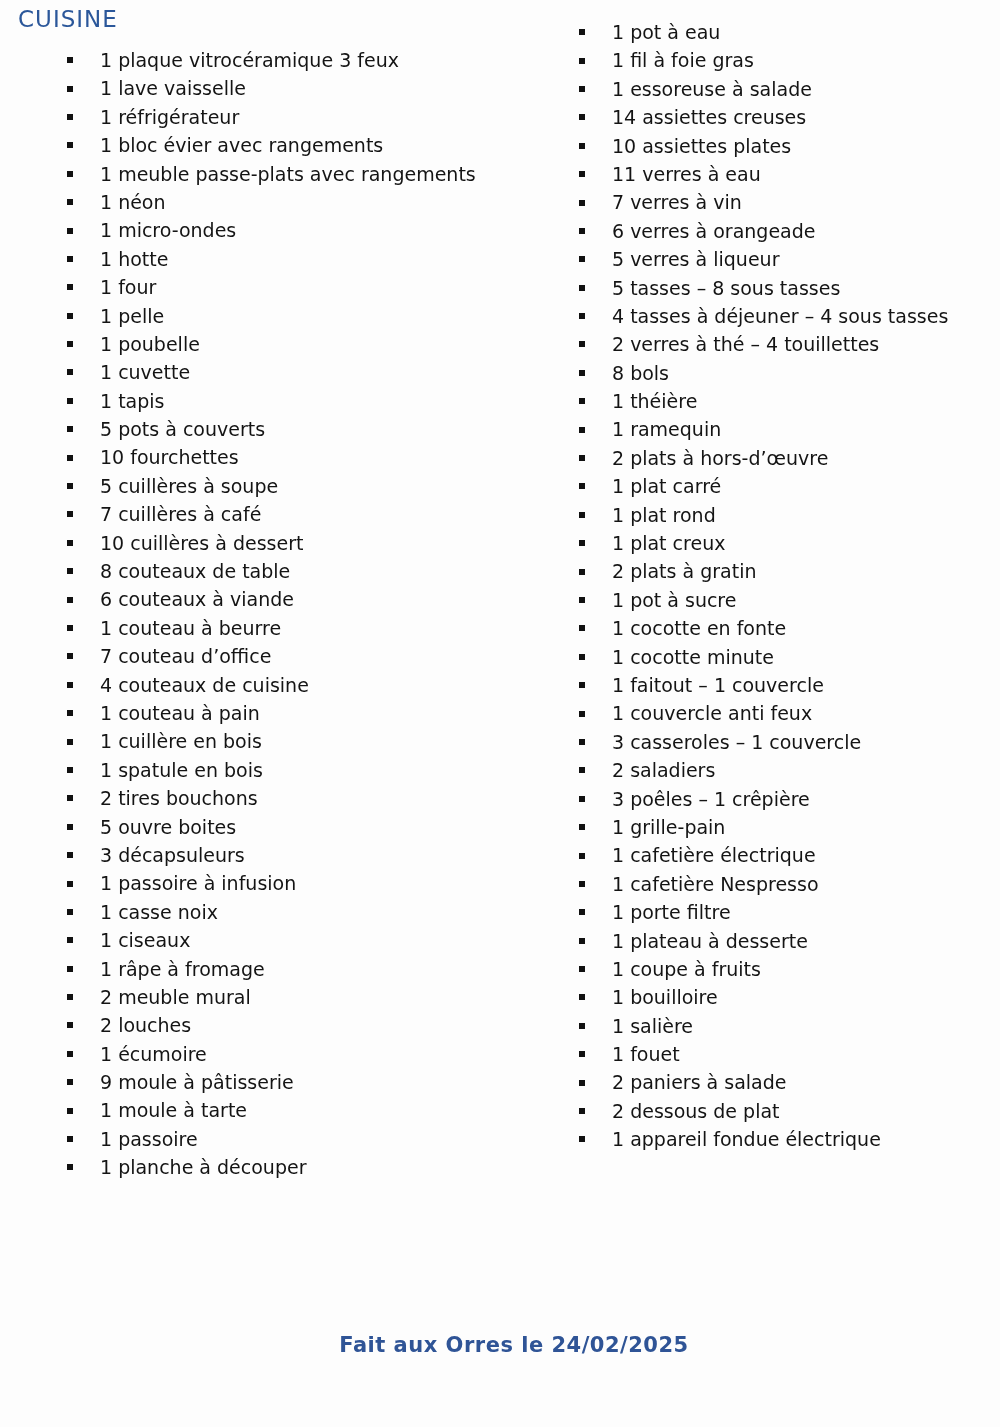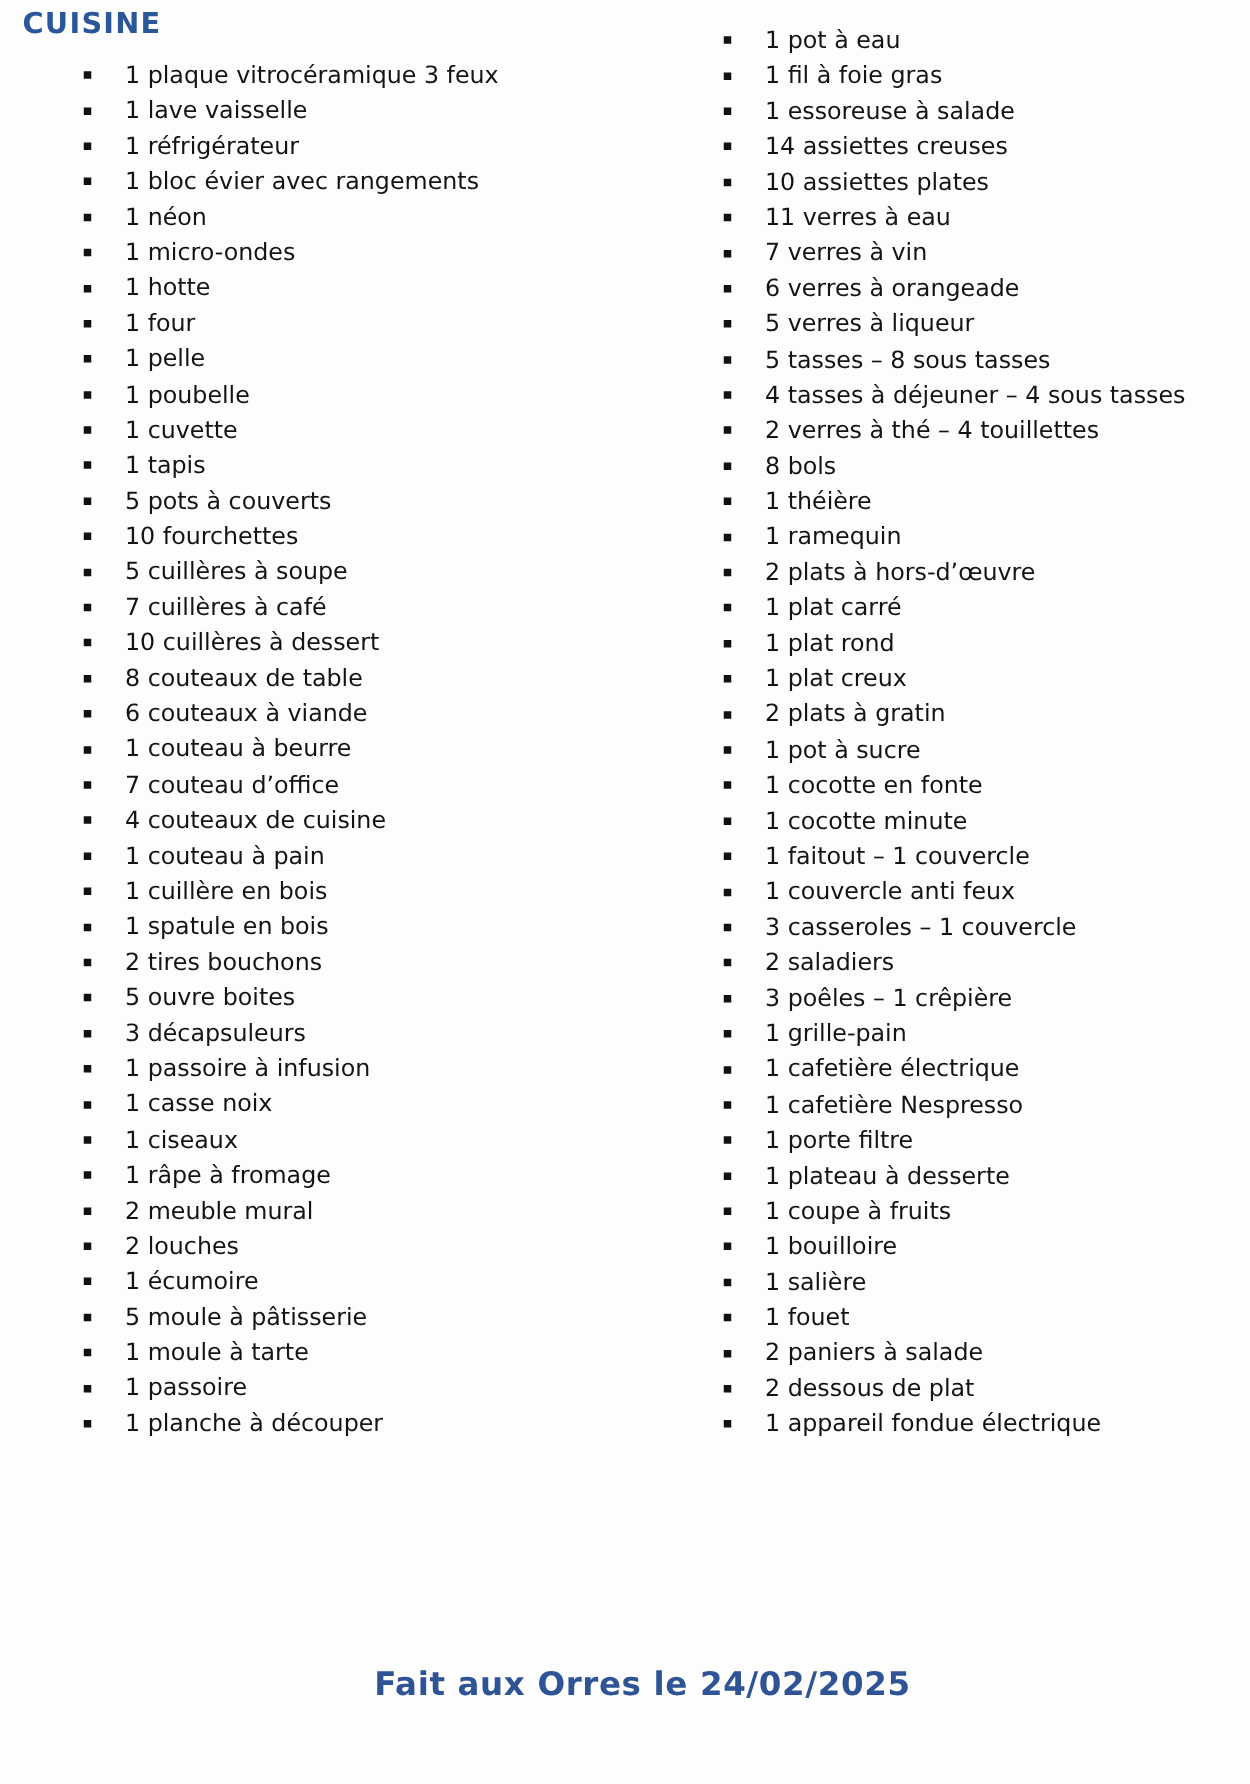--- a/index.html
+++ b/index.html
@@ -22,21 +22,21 @@
   .page {
     position: absolute;
     inset: 0;
   }
   .page-title {
     position: absolute;
     left: 18px;
     top: 6px;
     margin: 0;
     font-size: 23px;
-    font-weight: 700;
+    font-weight: 400;
     letter-spacing: 1px;
     color: var(--heading);
   }
   ul.inventory-list {
     list-style: none;
     margin: 12px;
     padding: 0;
     position: absolute;
   }
   ul.inventory-list.left {
@@ -64,21 +64,21 @@
     font-size: 19px;
     line-height: 28.4px;
     color: var(--text);
   }
   .footer-date {
     position: absolute;
     left: 0;
     right: 16px;
     top: 1333px;
     text-align: center;
-    font-size: 26px;
+    font-size: 21px;
     font-weight: 700;
     color: var(--footer);
     letter-spacing: 0.5px;
     padding-left: 44px;
   }
 </style>
 </head>
 <body>
 
 <div class="page">
@@ -95,20 +95,24 @@
       <li>
         <span class="bullet"></span>
         <span class="item-text">1 réfrigérateur</span>
       </li>
       <li>
         <span class="bullet"></span>
         <span class="item-text">1 bloc évier avec rangements</span>
       </li>
       <li>
         <span class="bullet"></span>
+        <span class="item-text">1 meuble passe-plats avec rangements</span>
+      </li>
+      <li>
+        <span class="bullet"></span>
         <span class="item-text">1 néon</span>
       </li>
       <li>
         <span class="bullet"></span>
         <span class="item-text">1 micro-ondes</span>
       </li>
       <li>
         <span class="bullet"></span>
         <span class="item-text">1 hotte</span>
       </li>
@@ -219,21 +223,21 @@
       <li>
         <span class="bullet"></span>
         <span class="item-text">2 louches</span>
       </li>
       <li>
         <span class="bullet"></span>
         <span class="item-text">1 écumoire</span>
       </li>
       <li>
         <span class="bullet"></span>
-        <span class="item-text">5 moule à pâtisserie</span>
+        <span class="item-text">9 moule à pâtisserie</span>
       </li>
       <li>
         <span class="bullet"></span>
         <span class="item-text">1 moule à tarte</span>
       </li>
       <li>
         <span class="bullet"></span>
         <span class="item-text">1 passoire</span>
       </li>
       <li>

